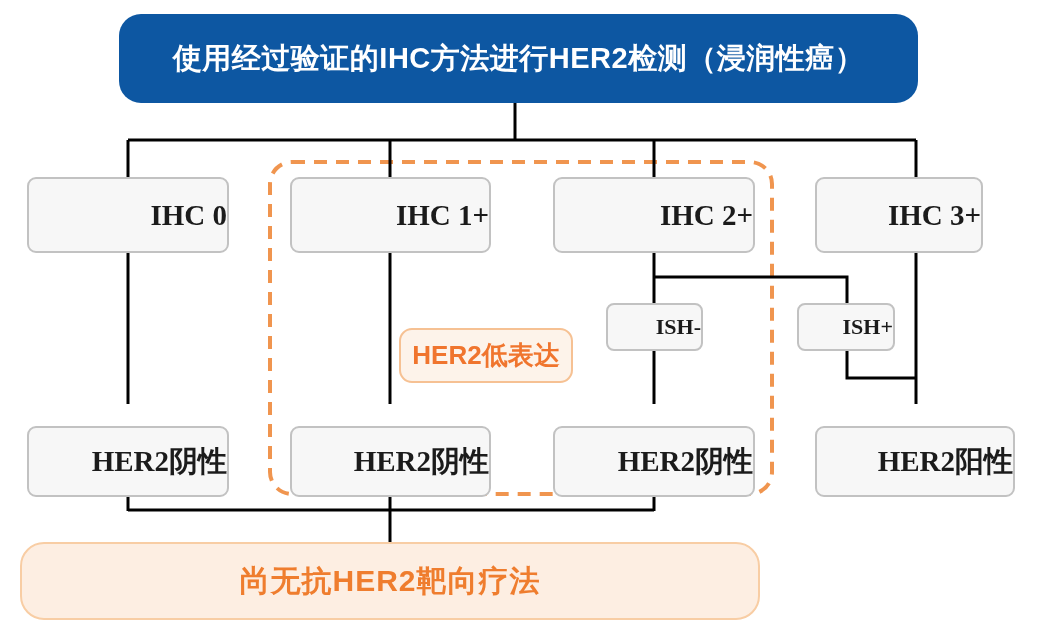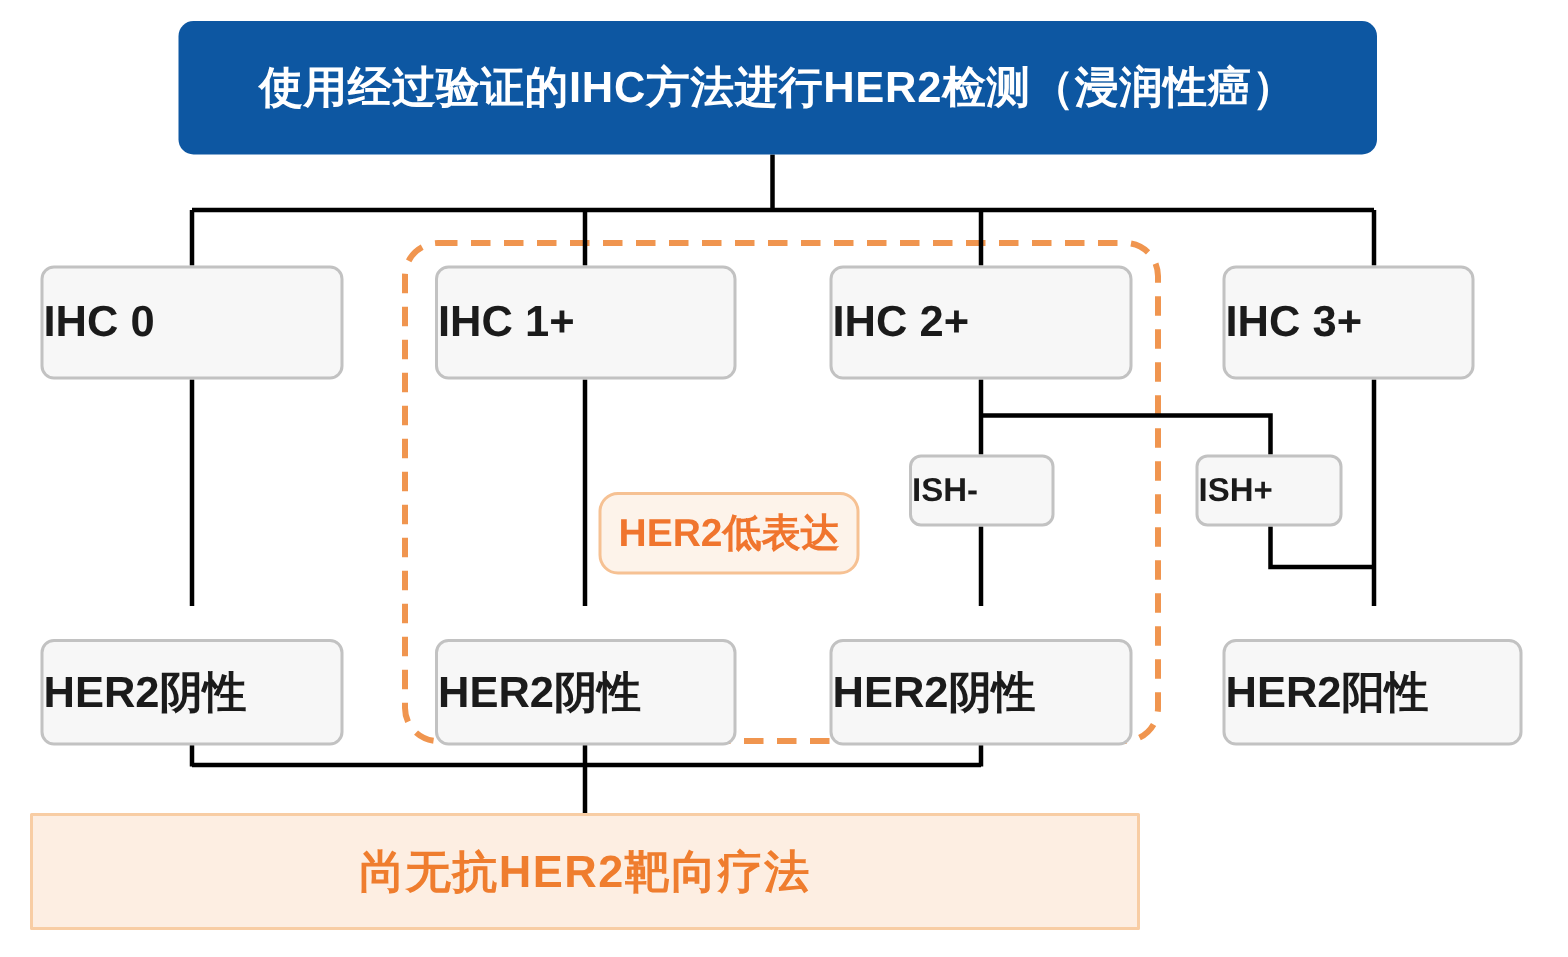--- a/index.html
+++ b/index.html
@@ -9,43 +9,43 @@
     --hl-bg:#fdf3ea; --hl-border:#f6c193; --hl-text:#f0752e;
     --footer-bg:#fdeee2; --footer-border:#f8cda4; --footer-text:#ef7d2e;
   }
   html,body{margin:0;padding:0;background:#ffffff;}
   body{font-family:"Liberation Sans","DejaVu Sans",sans-serif;}
   #canvas{position:relative;width:1045px;height:638px;background:#ffffff;overflow:hidden;}
   #connectors{position:absolute;left:0;top:0;width:1045px;height:638px;}
 
   .banner{
     position:absolute;left:119px;top:14px;width:799px;height:89px;
-    background:var(--banner-bg);border-radius:10px;
+    background:var(--banner-bg);border-radius:22px;
     display:flex;align-items:center;justify-content:center;
     color:var(--banner-text);font-size:29px;font-weight:bold;letter-spacing:.5px;
     text-align:center;
   }
   .node{
     position:absolute;background:var(--node-bg);
     border:2px solid var(--node-border);border-radius:9px;
-    display:flex;align-items:center;justify-content:flex-start;
-    color:var(--node-text);font-weight:bold;box-sizing:border-box;
+    display:flex;align-items:center;justify-content:flex-end;
+    color:var(--node-text);font-weight:bold;box-sizing:border-box;font-family:Liberation Serif, serif;
   }
   .row1{top:177px;height:76px;font-size:29px;}
   .row3{top:404px;height:71px;font-size:29px;margin-top:22px;}
   .ish{top:303px;height:48px;font-size:22px;border-radius:8px;}
   .hl{
     position:absolute;left:399px;top:328px;width:174px;height:55px;
     background:var(--hl-bg);border:2px solid var(--hl-border);border-radius:13px;
     display:flex;align-items:center;justify-content:center;
     color:var(--hl-text);font-size:26px;font-weight:bold;box-sizing:border-box;
   }
   .footer-orange{
     position:absolute;left:20px;top:542px;width:740px;height:78px;
-    background:var(--footer-bg);border:2px solid var(--footer-border);border-radius:1px;
+    background:var(--footer-bg);border:2px solid var(--footer-border);border-radius:24px;
     display:flex;align-items:center;justify-content:center;
     color:var(--footer-text);font-size:30px;font-weight:bold;letter-spacing:1px;box-sizing:border-box;
   }
   .footer-gray{
     position:absolute;left:817px;top:542px;width:203px;height:80px;
     background:var(--node-bg);border:2px solid var(--node-border);border-radius:10px;
     display:flex;align-items:center;justify-content:center;
     color:var(--node-text);font-size:29px;font-weight:bold;box-sizing:border-box;
   }
 </style>

